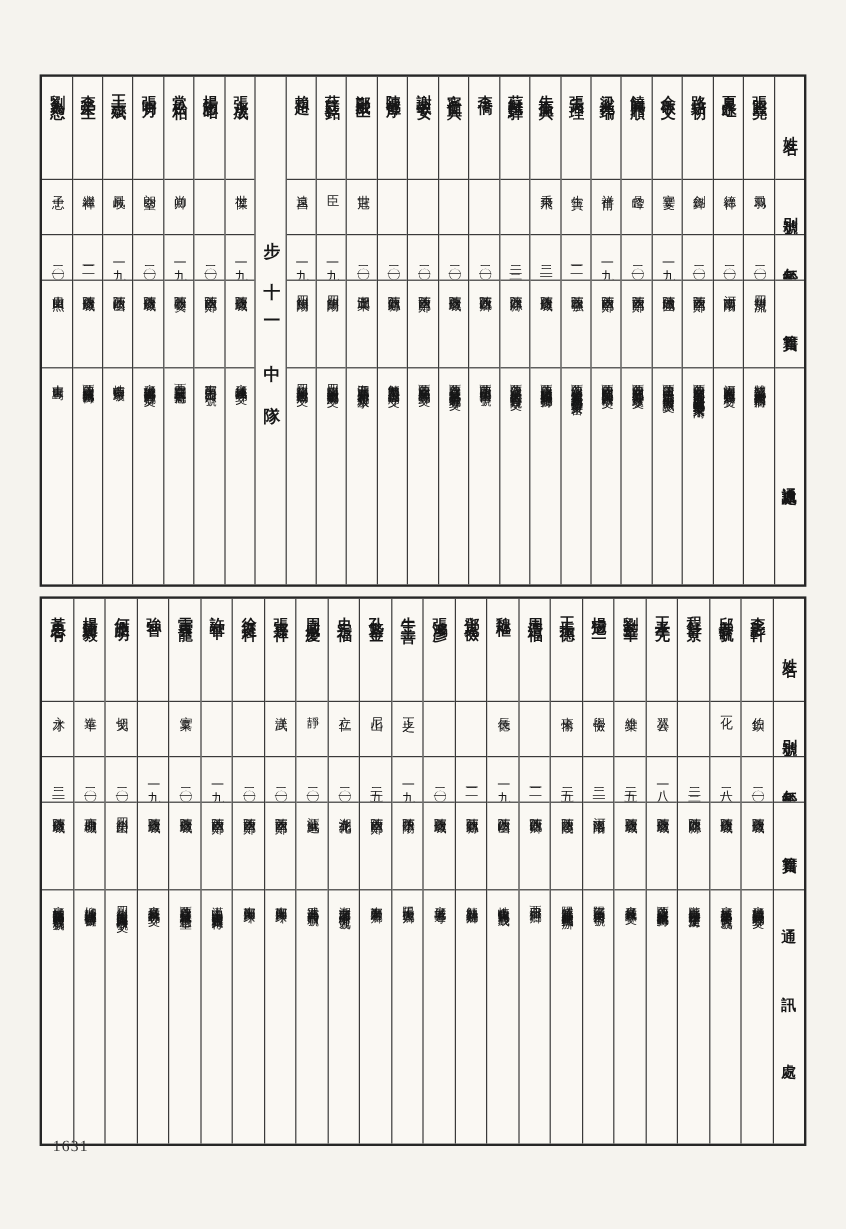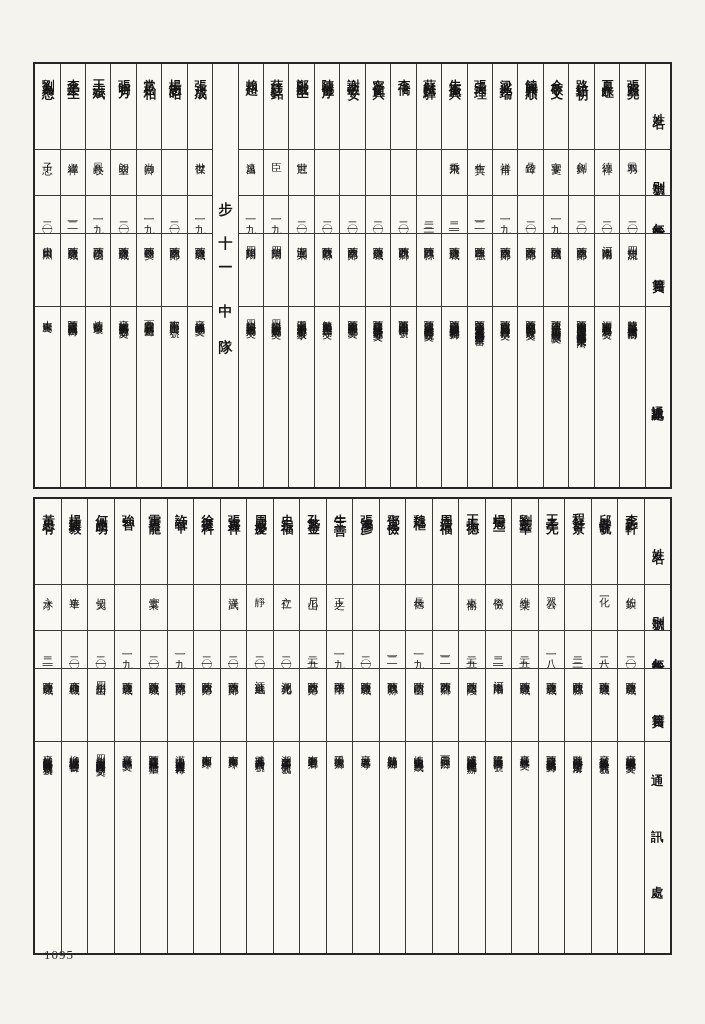--- a/index.html
+++ b/index.html
@@ -896,14 +896,14 @@
           <span class="vtext">二二</span>
         </div>
         <div class="cell native">
           <span class="vtext">陝西褒城</span>
         </div>
         <div class="cell address">
           <span class="vtext">褒城新集鎮關義興成寶號</span>
         </div>
       </div>
     </div>
-  <div class="page-number">1095</div>
+  <div class="page-number">1631</div>
 </div>
 
 </body></html>

